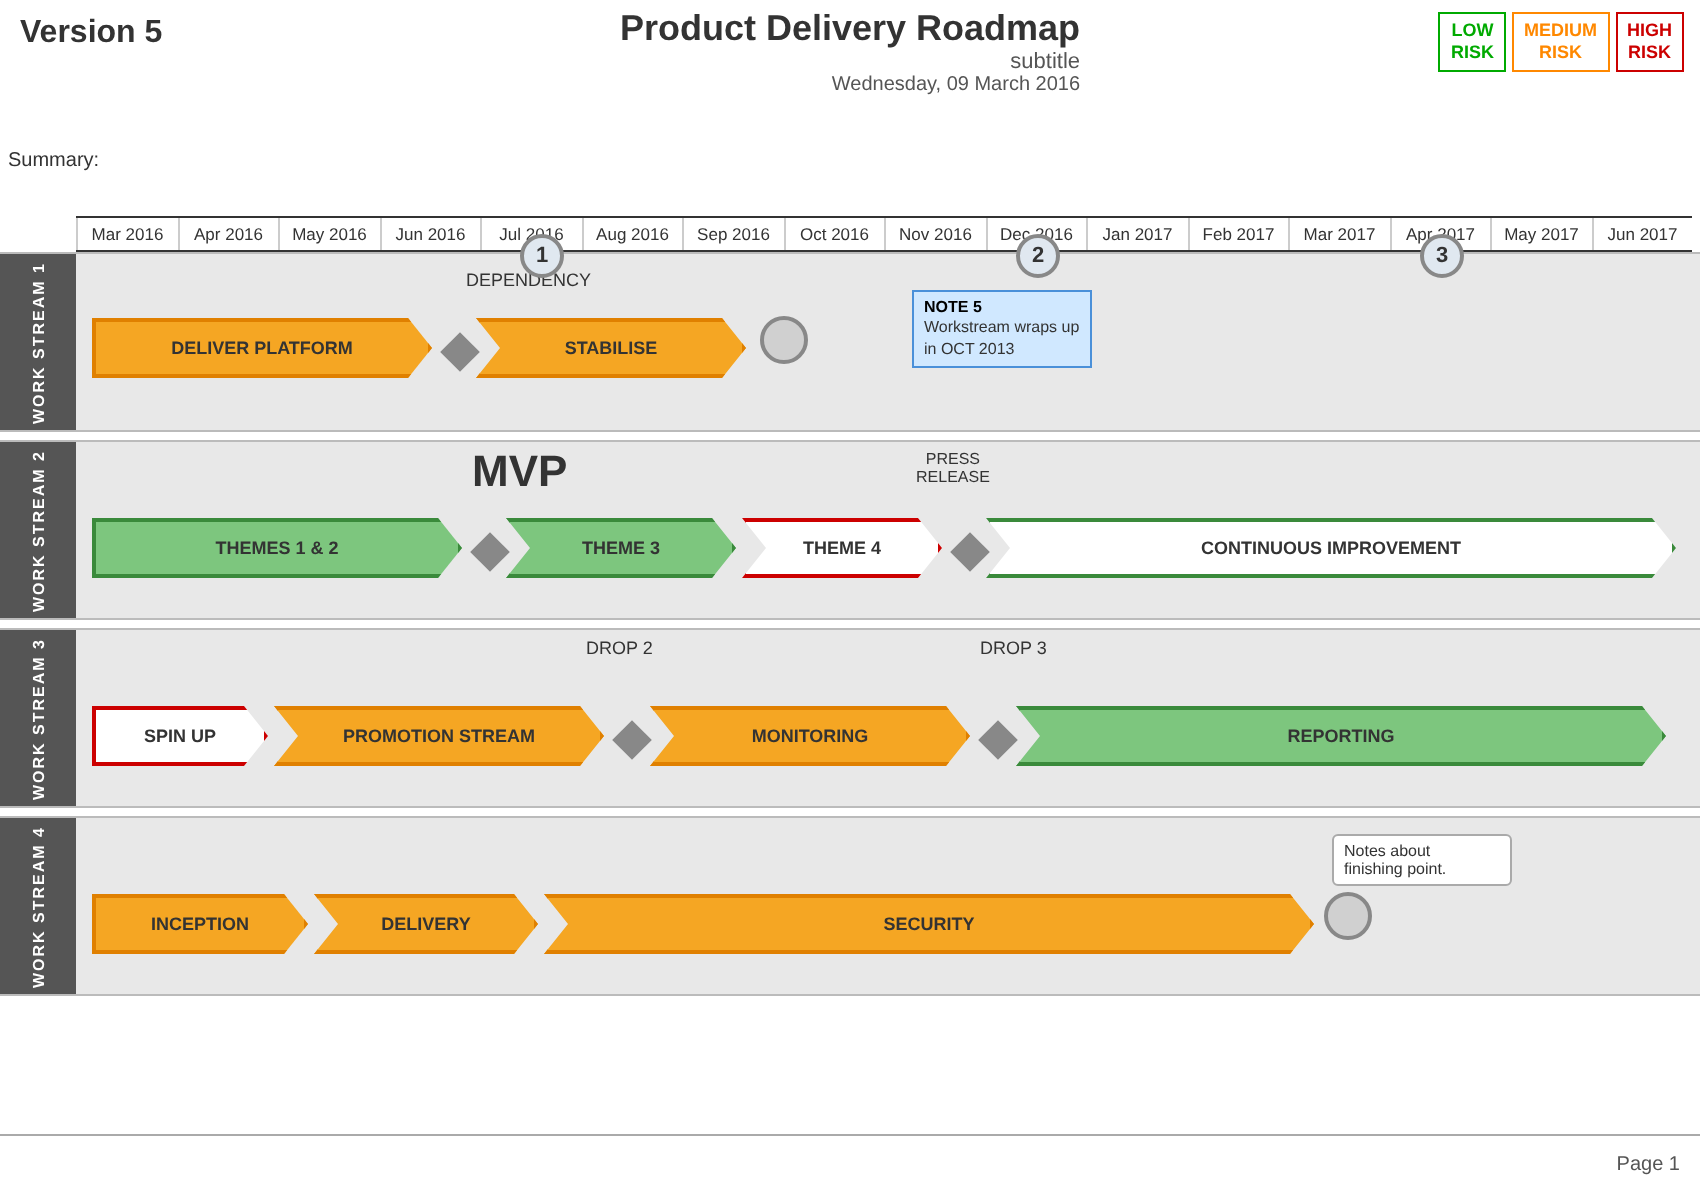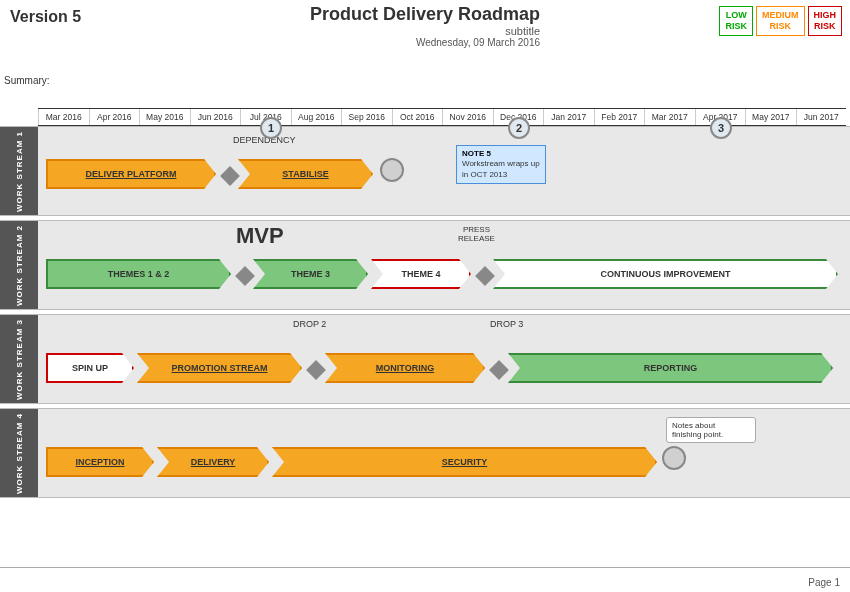--- a/index.html
+++ b/index.html
@@ -42,21 +42,21 @@
 
     
     .workstream-row { position: absolute; left: 0; right: 0; background: #e8e8e8; border-top: 1px solid #bbb; border-bottom: 1px solid #bbb; }
     .workstream-label-container { position: absolute; left: 0; top: 0; bottom: 0; width: 38px; background: #555; display: flex; align-items: center; justify-content: center; }
     .workstream-label { font-size: 8px; font-weight: bold; color: #fff; writing-mode: vertical-rl; transform: rotate(180deg); letter-spacing: 1px; text-transform: uppercase; }
     .workstream-content { position: absolute; left: 38px; top: 0; right: 0; bottom: 0; }
 
     
     .chevron { position: absolute; height: 30px; display: flex; align-items: center; justify-content: center; font-size: 9px; font-weight: bold; color: #333; clip-path: polygon(0 0, calc(100% - 12px) 0, 100% 50%, calc(100% - 12px) 100%, 0 100%, 12px 50%); }
     .chevron-first { clip-path: polygon(0 0, calc(100% - 12px) 0, 100% 50%, calc(100% - 12px) 100%, 0 100%); }
-    .chevron-orange { background: #f5a623; border: 2px solid #e08000; text-decoration: underline; }
+    .chevron-orange { background: #f5a623; border: 2px solid #e08000; }
     .chevron-green { background: #7dc67e; border: 2px solid #3a8a3b; }
 
     
     .diamond { position: absolute; width: 18px; height: 18px; background: #888; transform: rotate(45deg); }
     .diamond-container { position: absolute; display: flex; align-items: center; justify-content: center; }
 
     
     .ws-circle { position: absolute; width: 24px; height: 24px; border-radius: 50%; border: 2px solid #888; background: #d0d0d0; }
 
     

